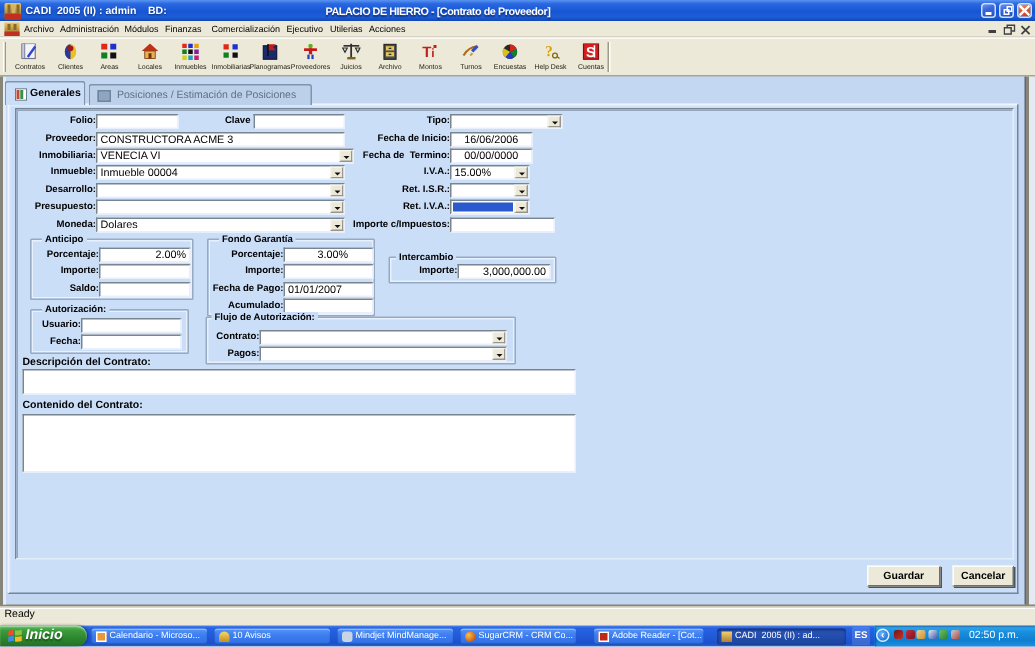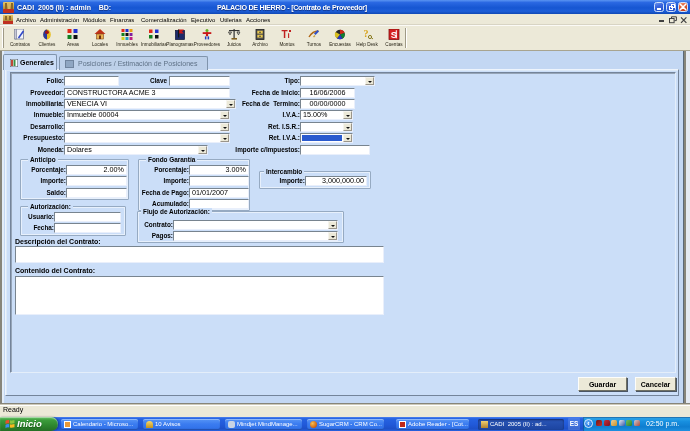--- a/index.html
+++ b/index.html
@@ -268,21 +268,21 @@
 <div class="tb" style="left:64px;top:121.9px;width:166px;height:10px;z-index:4;">
     <span style="position:absolute;left:2px;top:0px;line-height:8px;"></span>
     <div class="cba"></div>
   </div>
 <div class="lbl" style="position:absolute;left:-26px;top:133.3px;width:90px;height:10px;line-height:10px;z-index:4;">Presupuesto:</div>
 <div class="tb" style="left:64px;top:133.3px;width:166px;height:10px;z-index:4;">
     <span style="position:absolute;left:2px;top:0px;line-height:8px;"></span>
     <div class="cba"></div>
   </div>
 <div class="lbl" style="position:absolute;left:-26px;top:144.7px;width:90px;height:10px;line-height:10px;z-index:4;">Moneda:</div>
-<div class="tb" style="left:64px;top:144.7px;width:144px;height:10px;z-index:4;">
+<div class="tb" style="left:64px;top:144.7px;width:166px;height:10px;z-index:4;">
     <span style="position:absolute;left:2px;top:0px;line-height:8px;">Dolares</span>
     <div class="cba"></div>
   </div>
 <div class="lbl" style="position:absolute;left:210px;top:76.0px;width:90px;height:10px;line-height:10px;z-index:4;">Tipo:</div>
 <div class="tb" style="left:300px;top:76.0px;width:75px;height:10px;z-index:4;">
     <span style="position:absolute;left:2px;top:0px;line-height:8px;"></span>
     <div class="cba"></div>
   </div>
 <div class="lbl" style="position:absolute;left:210px;top:87.5px;width:90px;height:10px;line-height:10px;z-index:4;">Fecha de Inicio:</div>
 <div class="tb" style="left:300px;top:87.5px;width:55px;height:10px;text-align:center;z-index:4;line-height:8px;padding-right:2px;">16/06/2006</div>
@@ -309,21 +309,21 @@
 <div class="gbl" style="left:28px;top:156px;z-index:4;">Anticipo</div>
 <div class="lbl" style="position:absolute;left:-24px;top:164.5px;width:90px;height:10px;line-height:10px;z-index:4;">Porcentaje:</div>
 <div class="tb" style="left:66px;top:164.5px;width:61px;height:10px;text-align:right;z-index:4;line-height:8px;padding-right:2px;">2.00%</div>
 <div class="lbl" style="position:absolute;left:-24px;top:176.0px;width:90px;height:10px;line-height:10px;z-index:4;">Importe:</div>
 <div class="tb" style="left:66px;top:176.0px;width:61px;height:10px;text-align:left;z-index:4;line-height:8px;padding-right:2px;"></div>
 <div class="lbl" style="position:absolute;left:-24px;top:187.5px;width:90px;height:10px;line-height:10px;z-index:4;">Saldo:</div>
 <div class="tb" style="left:66px;top:187.5px;width:61px;height:10px;text-align:left;z-index:4;line-height:8px;padding-right:2px;"></div>
 <div class="gb" style="left:138px;top:158.5px;width:112px;height:52px;z-index:4;"></div>
 <div class="gbl" style="left:146px;top:155.5px;z-index:4;">Fondo Garantía</div>
 <div class="lbl" style="position:absolute;left:99px;top:164.5px;width:90px;height:10px;line-height:10px;z-index:4;">Porcentaje:</div>
-<div class="tb" style="left:189px;top:164.5px;width:60px;height:10px;text-align:right;z-index:4;line-height:8px;padding-right:2px;">3.00%</div>
+<div class="tb" style="left:189px;top:164.5px;width:60px;height:10px;text-align:right;z-index:4;line-height:8px;padding-right:16px;">3.00%</div>
 <div class="lbl" style="position:absolute;left:99px;top:176.0px;width:90px;height:10px;line-height:10px;z-index:4;">Importe:</div>
 <div class="tb" style="left:189px;top:176.0px;width:60px;height:10px;text-align:left;z-index:4;line-height:8px;padding-right:2px;"></div>
 <div class="lbl" style="position:absolute;left:99px;top:187.5px;width:90px;height:10px;line-height:10px;z-index:4;">Fecha de Pago:</div>
 <div class="tb" style="left:189px;top:187.5px;width:60px;height:10px;text-align:left;z-index:4;line-height:8px;padding-right:2px;">01/01/2007</div>
 <div class="lbl" style="position:absolute;left:99px;top:199.0px;width:90px;height:10px;line-height:10px;z-index:4;">Acumulado:</div>
 <div class="tb" style="left:189px;top:199.0px;width:60px;height:10px;text-align:left;z-index:4;line-height:8px;padding-right:2px;"></div>
 <div class="gb" style="left:259px;top:170.5px;width:112px;height:18px;z-index:4;"></div>
 <div class="gbl" style="left:264px;top:167.5px;z-index:4;">Intercambio</div>
 <div class="lbl" style="position:absolute;left:215px;top:176.0px;width:90px;height:10px;line-height:10px;z-index:4;">Importe:</div>
 <div class="tb" style="left:305px;top:176.0px;width:62px;height:10px;text-align:right;z-index:4;line-height:8px;padding-right:2px;">3,000,000.00</div>

